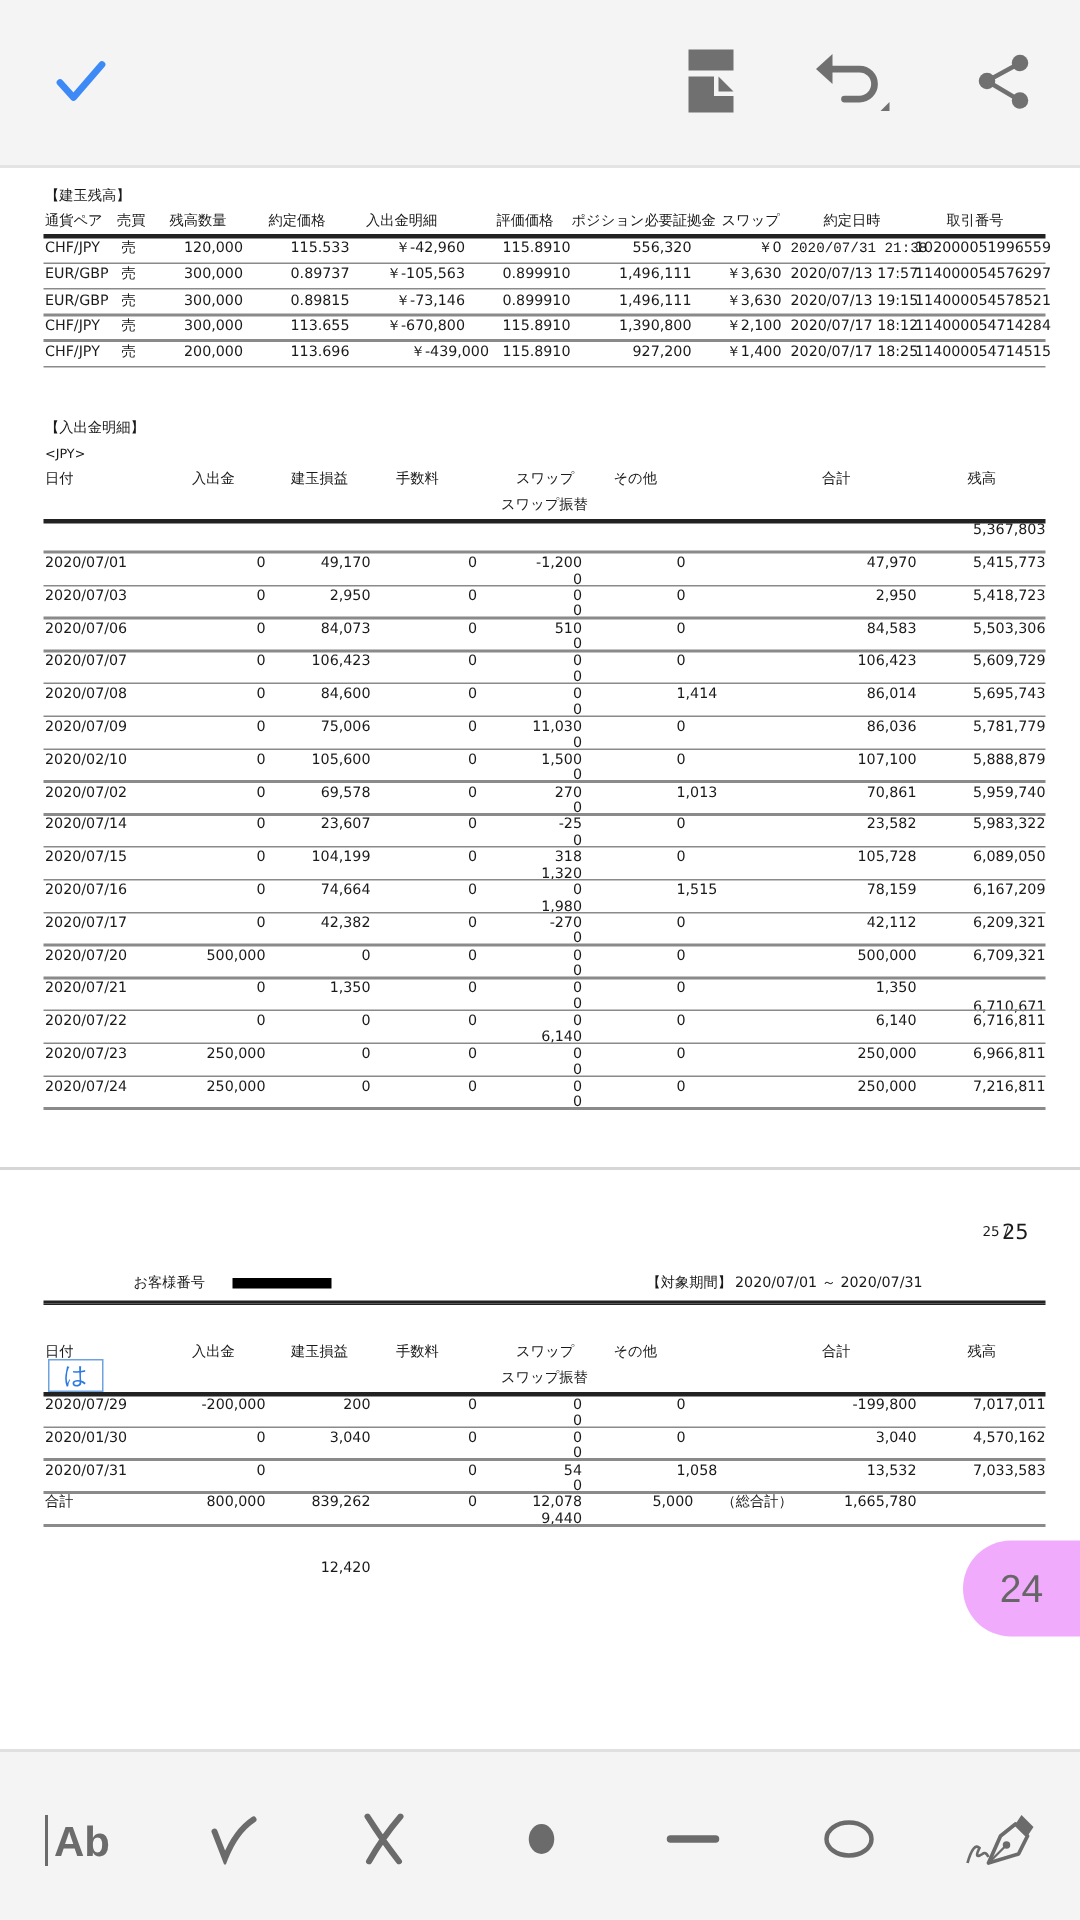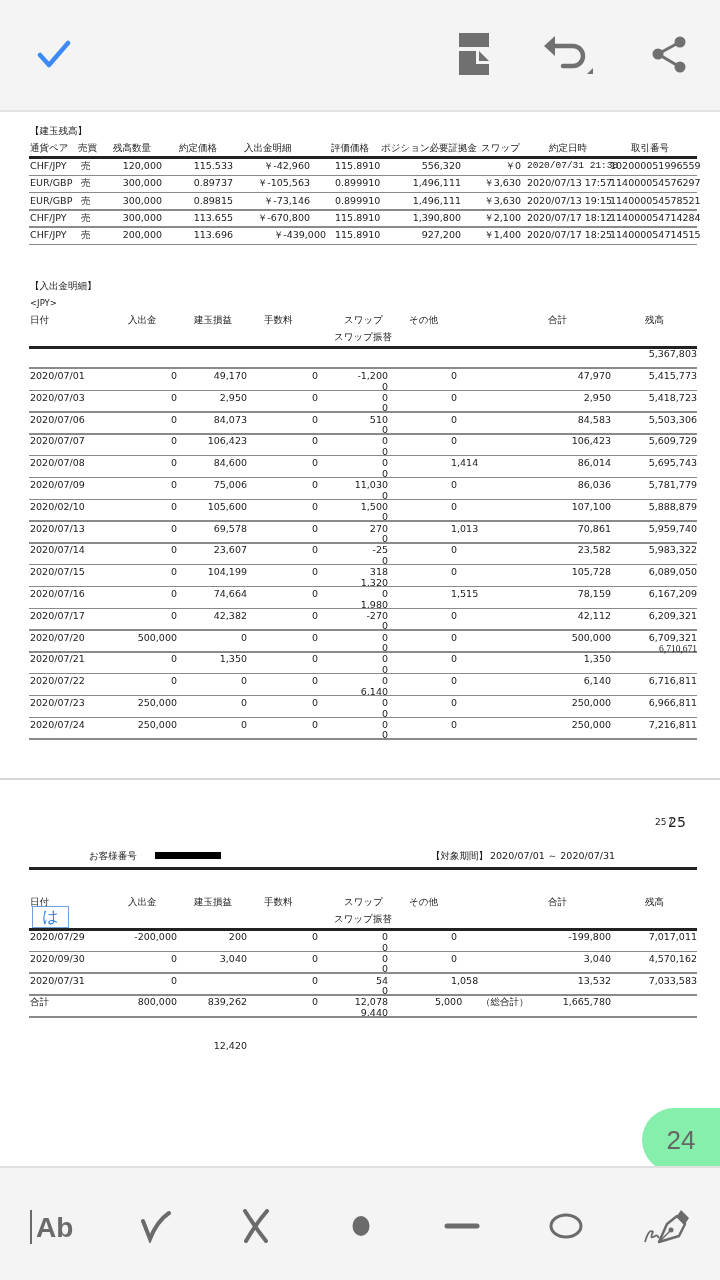--- a/index.html
+++ b/index.html
@@ -19,21 +19,21 @@
   .page-sep { position: absolute; left: 0; top: 664px; width: 720px; height: 2px; background: #d6d6d6; }
 
   .txt { position: absolute; font-size: 9.5px; line-height: 12px; white-space: nowrap; color: #1a1a1a; }
   .r { text-align: right; }
 
   .hline { position: absolute; left: 29px; width: 668px; height: 1px; background: #555; }
   .hline.thick { height: 3px; border-top: 2px solid #222; border-bottom: 1px solid #222; background: #fff; }
   .hline.gray { background: #8a8a8a; height: 1.5px; }
 
   
-  .page-badge { position: absolute; right: 0; top: 1108px; width: 78px; height: 64px; background: #86efac; border-radius: 32px 0 0 32px; display: flex; align-items: center; justify-content: center; font-size: 26px; color: #666; font-family: "Liberation Sans", sans-serif; }
+  .page-badge { position: absolute; right: 0; top: 1027px; width: 78px; height: 64px; background: #f0abfc; border-radius: 32px 0 0 32px; display: flex; align-items: center; justify-content: center; font-size: 26px; color: #666; font-family: "Liberation Sans", sans-serif; }
 
   
   .ime { position: absolute; left: 32px; top: 906px; width: 37px; height: 22px; border: 1px solid #6fa3e0; color: #2a7ae2; font-size: 16px; line-height: 20px; text-align: center; background: rgba(255,255,255,0.6); }
 
   
   .bottombar { position: absolute; left: 0; top: 1166px; width: 720px; height: 114px; background: #f4f4f4; border-top: 2px solid #e0e0e0; }
   .bb-btn { position: absolute; top: 30px; width: 60px; height: 56px; display: flex; align-items: center; justify-content: center; color: #6b6b6b; cursor: pointer; }
 
   .redact { position: absolute; background: #000; }
 </style>
@@ -218,21 +218,21 @@
       <div class="txt" style="top: 386.8px; left: 30px;">2020/02/10</div>
       <div class="txt r" style="top: 386.8px; left: 97px; width: 80px;">0</div>
       <div class="txt r" style="top: 386.8px; left: 167px; width: 80px;">105,600</div>
       <div class="txt r" style="top: 386.8px; left: 238px; width: 80px;">0</div>
       <div class="txt r" style="top: 386.8px; left: 308px; width: 80px;">1,500</div>
       <div class="txt r" style="top: 397.3px; left: 308px; width: 80px;">0</div>
       <div class="txt" style="top: 386.8px; left: 451px;">0</div>
       <div class="txt r" style="top: 386.8px; left: 531px; width: 80px;">107,100</div>
       <div class="txt r" style="top: 386.8px; left: 617px; width: 80px;">5,888,879</div>
       <div class="hline gray" style="top: 406.3px;"></div>
-      <div class="txt" style="top: 408.6px; left: 30px;">2020/07/13</div>
+      <div class="txt" style="top: 408.6px; left: 30px;">2020/07/02</div>
       <div class="txt r" style="top: 408.6px; left: 97px; width: 80px;">0</div>
       <div class="txt r" style="top: 408.6px; left: 167px; width: 80px;">69,578</div>
       <div class="txt r" style="top: 408.6px; left: 238px; width: 80px;">0</div>
       <div class="txt r" style="top: 408.6px; left: 308px; width: 80px;">270</div>
       <div class="txt r" style="top: 419.1px; left: 308px; width: 80px;">0</div>
       <div class="txt" style="top: 408.6px; left: 451px;">1,013</div>
       <div class="txt r" style="top: 408.6px; left: 531px; width: 80px;">70,861</div>
       <div class="txt r" style="top: 408.6px; left: 617px; width: 80px;">5,959,740</div>
       <div class="hline gray" style="top: 428.1px;"></div>
       <div class="txt" style="top: 430.4px; left: 30px;">2020/07/14</div>
@@ -286,21 +286,21 @@
       <div class="txt r" style="top: 517.6px; left: 617px; width: 80px;">6,709,321</div>
       <div class="hline gray" style="top: 537.1px;"></div>
       <div class="txt" style="top: 539.4px; left: 30px;">2020/07/21</div>
       <div class="txt r" style="top: 539.4px; left: 97px; width: 80px;">0</div>
       <div class="txt r" style="top: 539.4px; left: 167px; width: 80px;">1,350</div>
       <div class="txt r" style="top: 539.4px; left: 238px; width: 80px;">0</div>
       <div class="txt r" style="top: 539.4px; left: 308px; width: 80px;">0</div>
       <div class="txt r" style="top: 549.9px; left: 308px; width: 80px;">0</div>
       <div class="txt" style="top: 539.4px; left: 451px;">0</div>
       <div class="txt r" style="top: 539.4px; left: 531px; width: 80px;">1,350</div>
-      <div class="txt r" style="top: 529px; left: 617px; width: 80px; font-family: Liberation Serif, serif;">6,710,671</div>
+      <div class="txt r" style="top: 552px; left: 617px; width: 80px;">6,710,671</div>
       <div class="hline gray" style="top: 558.9px;"></div>
       <div class="txt" style="top: 561.2px; left: 30px;">2020/07/22</div>
       <div class="txt r" style="top: 561.2px; left: 97px; width: 80px;">0</div>
       <div class="txt r" style="top: 561.2px; left: 167px; width: 80px;">0</div>
       <div class="txt r" style="top: 561.2px; left: 238px; width: 80px;">0</div>
       <div class="txt r" style="top: 561.2px; left: 308px; width: 80px;">0</div>
       <div class="txt r" style="top: 571.7px; left: 308px; width: 80px;">6,140</div>
       <div class="txt" style="top: 561.2px; left: 451px;">0</div>
       <div class="txt r" style="top: 561.2px; left: 531px; width: 80px;">6,140</div>
       <div class="txt r" style="top: 561.2px; left: 617px; width: 80px;">6,716,811</div>
@@ -345,21 +345,21 @@
       <div class="txt" style="top: 817px; left: 30px;">2020/07/29</div>
       <div class="txt r" style="top: 817px; left: 97px; width: 80px;">-200,000</div>
       <div class="txt r" style="top: 817px; left: 167px; width: 80px;">200</div>
       <div class="txt r" style="top: 817px; left: 238px; width: 80px;">0</div>
       <div class="txt r" style="top: 817px; left: 308px; width: 80px;">0</div>
       <div class="txt r" style="top: 827.5px; left: 308px; width: 80px;">0</div>
       <div class="txt" style="top: 817px; left: 451px;">0</div>
       <div class="txt r" style="top: 817px; left: 531px; width: 80px;">-199,800</div>
       <div class="txt r" style="top: 817px; left: 617px; width: 80px;">7,017,011</div>
       <div class="hline gray" style="top: 836.5px;"></div>
-      <div class="txt" style="top: 838.8px; left: 30px;">2020/09/30</div>
+      <div class="txt" style="top: 838.8px; left: 30px;">2020/01/30</div>
       <div class="txt r" style="top: 838.8px; left: 97px; width: 80px;">0</div>
       <div class="txt r" style="top: 838.8px; left: 167px; width: 80px;">3,040</div>
       <div class="txt r" style="top: 838.8px; left: 238px; width: 80px;">0</div>
       <div class="txt r" style="top: 838.8px; left: 308px; width: 80px;">0</div>
       <div class="txt r" style="top: 849.3px; left: 308px; width: 80px;">0</div>
       <div class="txt" style="top: 838.8px; left: 451px;">0</div>
       <div class="txt r" style="top: 838.8px; left: 531px; width: 80px;">3,040</div>
       <div class="txt r" style="top: 838.8px; left: 617px; width: 80px;">4,570,162</div>
       <div class="hline gray" style="top: 858.3px;"></div>
       <div class="txt" style="top: 860.6px; left: 30px;">2020/07/31</div>

